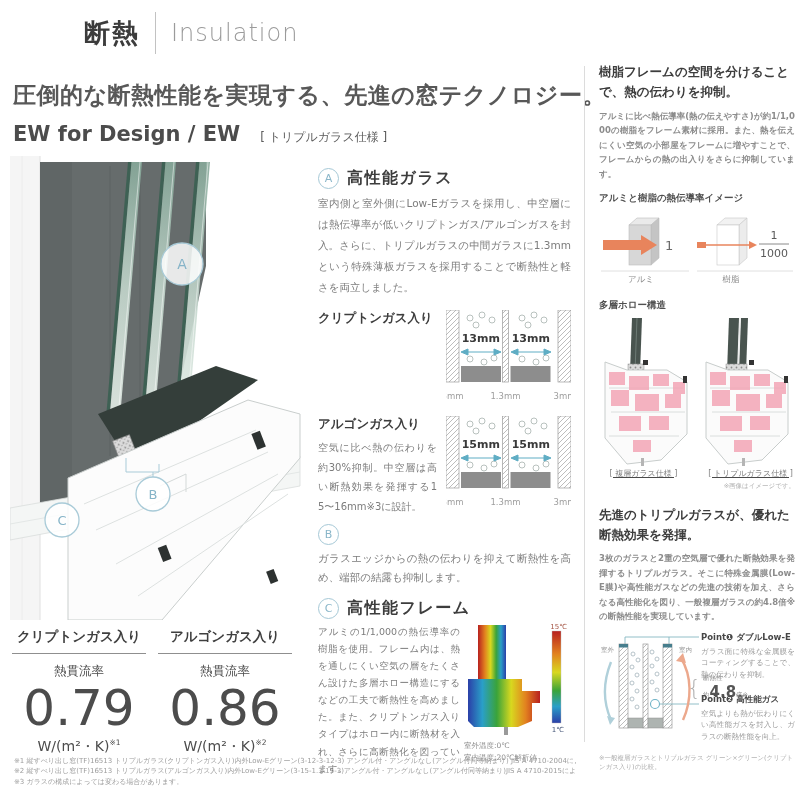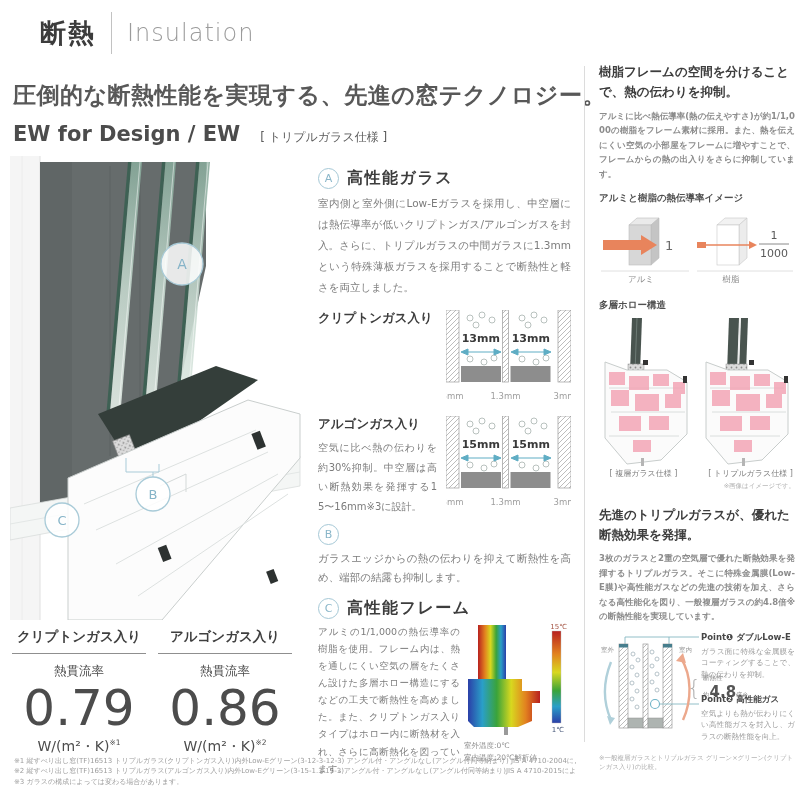--- a/index.html
+++ b/index.html
@@ -1,20 +1,20 @@
 <!DOCTYPE html>
 <html lang="ja"><head>
 <meta charset="utf-8">
 <style>
   html,body{margin:0;padding:0;background:#fff;}
   .page{position:relative;width:800px;height:800px;background:#ffffff;overflow:hidden;
         font-family:"DejaVu Sans","Liberation Sans",sans-serif;color:#4a4a4a;}
   
   .hdr{position:absolute;left:40px;top:12px;display:flex;align-items:center;gap:15px;}
-  .hdr-jp{font-size:26px;font-weight:bold;color:#3c3c3c;letter-spacing:2px;}
+  .hdr-jp{font-size:26px;font-weight:bold;color:#3c3c3c;letter-spacing:2px;margin-left:44px;}
   .hdr-div{width:1px;height:42px;background:#c2c2c2;}
   .hdr-en{font-size:24px;font-weight:300;color:#9b9b9b;letter-spacing:1px;}
   
   .title{position:absolute;left:13px;top:80px;font-size:23px;font-weight:bold;color:#585858;letter-spacing:.5px;}
   .product{position:absolute;left:13px;top:122px;display:flex;align-items:baseline;gap:20px;}
   .p-name{font-size:21px;font-weight:bold;color:#4c4c4c;}
   .p-spec{font-size:12px;color:#5c5c5c;}
   
   .illu{position:absolute;left:10px;top:156px;width:300px;height:464px;}
   .specs{position:absolute;left:12px;top:628px;width:288px;display:flex;gap:12px;}
@@ -44,21 +44,21 @@
   .c-body{width:142px;font-size:9.5px;color:#7c7c7c;line-height:1.8;text-align:justify;word-break:break-all;}
   .c-thermal{width:105px;}
   .thermal-cap{font-size:7.5px;color:#8c8c8c;line-height:1.4;margin-top:2px;}
   .vline{position:absolute;left:584px;top:66px;width:1px;height:676px;background:#dcdcdc;}
   .col-right{position:absolute;left:599px;top:62px;width:196px;}
   .r-head{font-size:12.5px;font-weight:bold;color:#3d3d3d;line-height:1.62;}
   .r-body{font-size:8.5px;color:#8c8c8c;line-height:1.72;margin-top:6px;text-align:justify;word-break:break-all;font-weight:bold;}
   .r-cap{font-size:9.5px;font-weight:bold;color:#4f4f4f;margin-top:10px;}
   .cond{margin-top:4px;}
   .hollow-row{margin-top:4px;display:flex;gap:6px;}
-  .hollow-caps{display:flex;gap:18px;margin-top:2px;}
+  .hollow-caps{display:flex;gap:18px;margin-top:2px;text-decoration:underline;}
   .hollow-caps div{width:95px;text-align:center;font-size:8px;color:#7e7e7e;}
   .hollow-note{text-align:right;font-size:6.5px;color:#b0b0b0;margin-top:3px;}
   .r-head2{margin-top:14px;}
   .r2-diagram{position:relative;height:118px;margin-top:8px;}
   .r2-svg{position:absolute;left:0;top:0;}
   .point{position:absolute;left:102px;width:94px;}
   .pt{font-size:8.5px;font-weight:bold;color:#474747;white-space:nowrap;}
   .pb{font-size:7.5px;color:#9a9a9a;line-height:1.5;margin-top:2px;text-align:justify;word-break:break-all;}
   .point1{top:0;}
   .point2{top:62px;}

